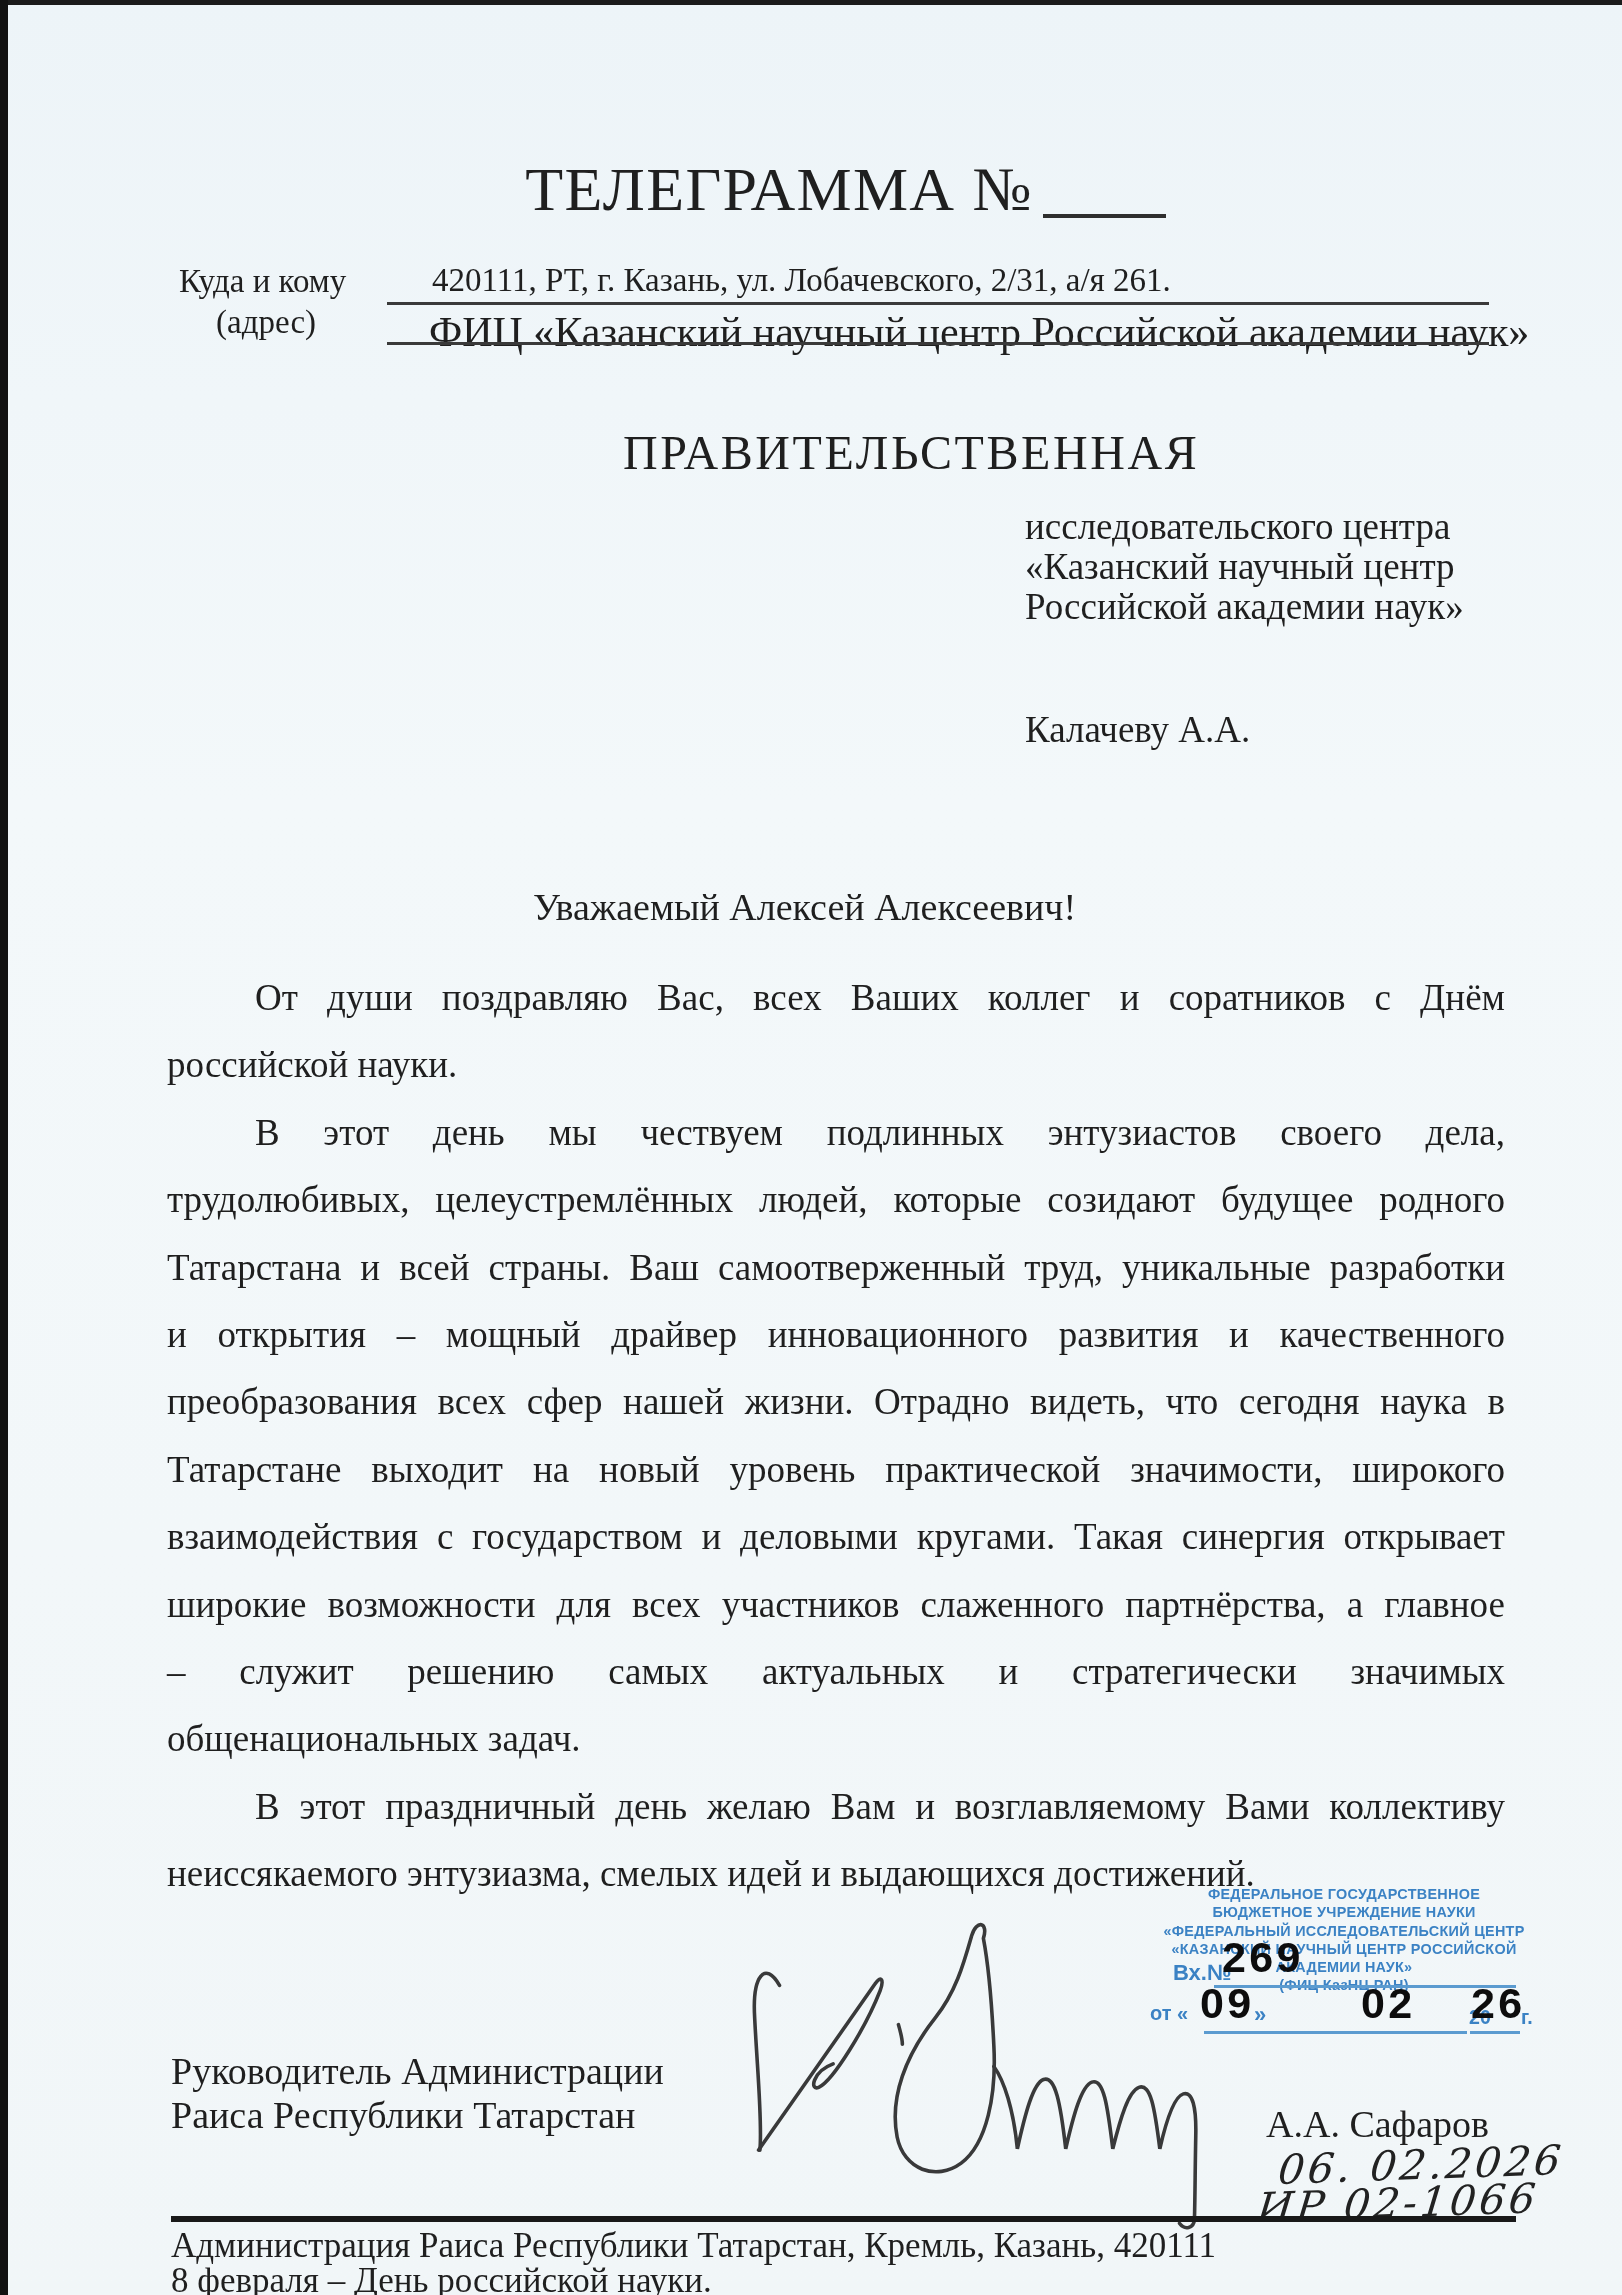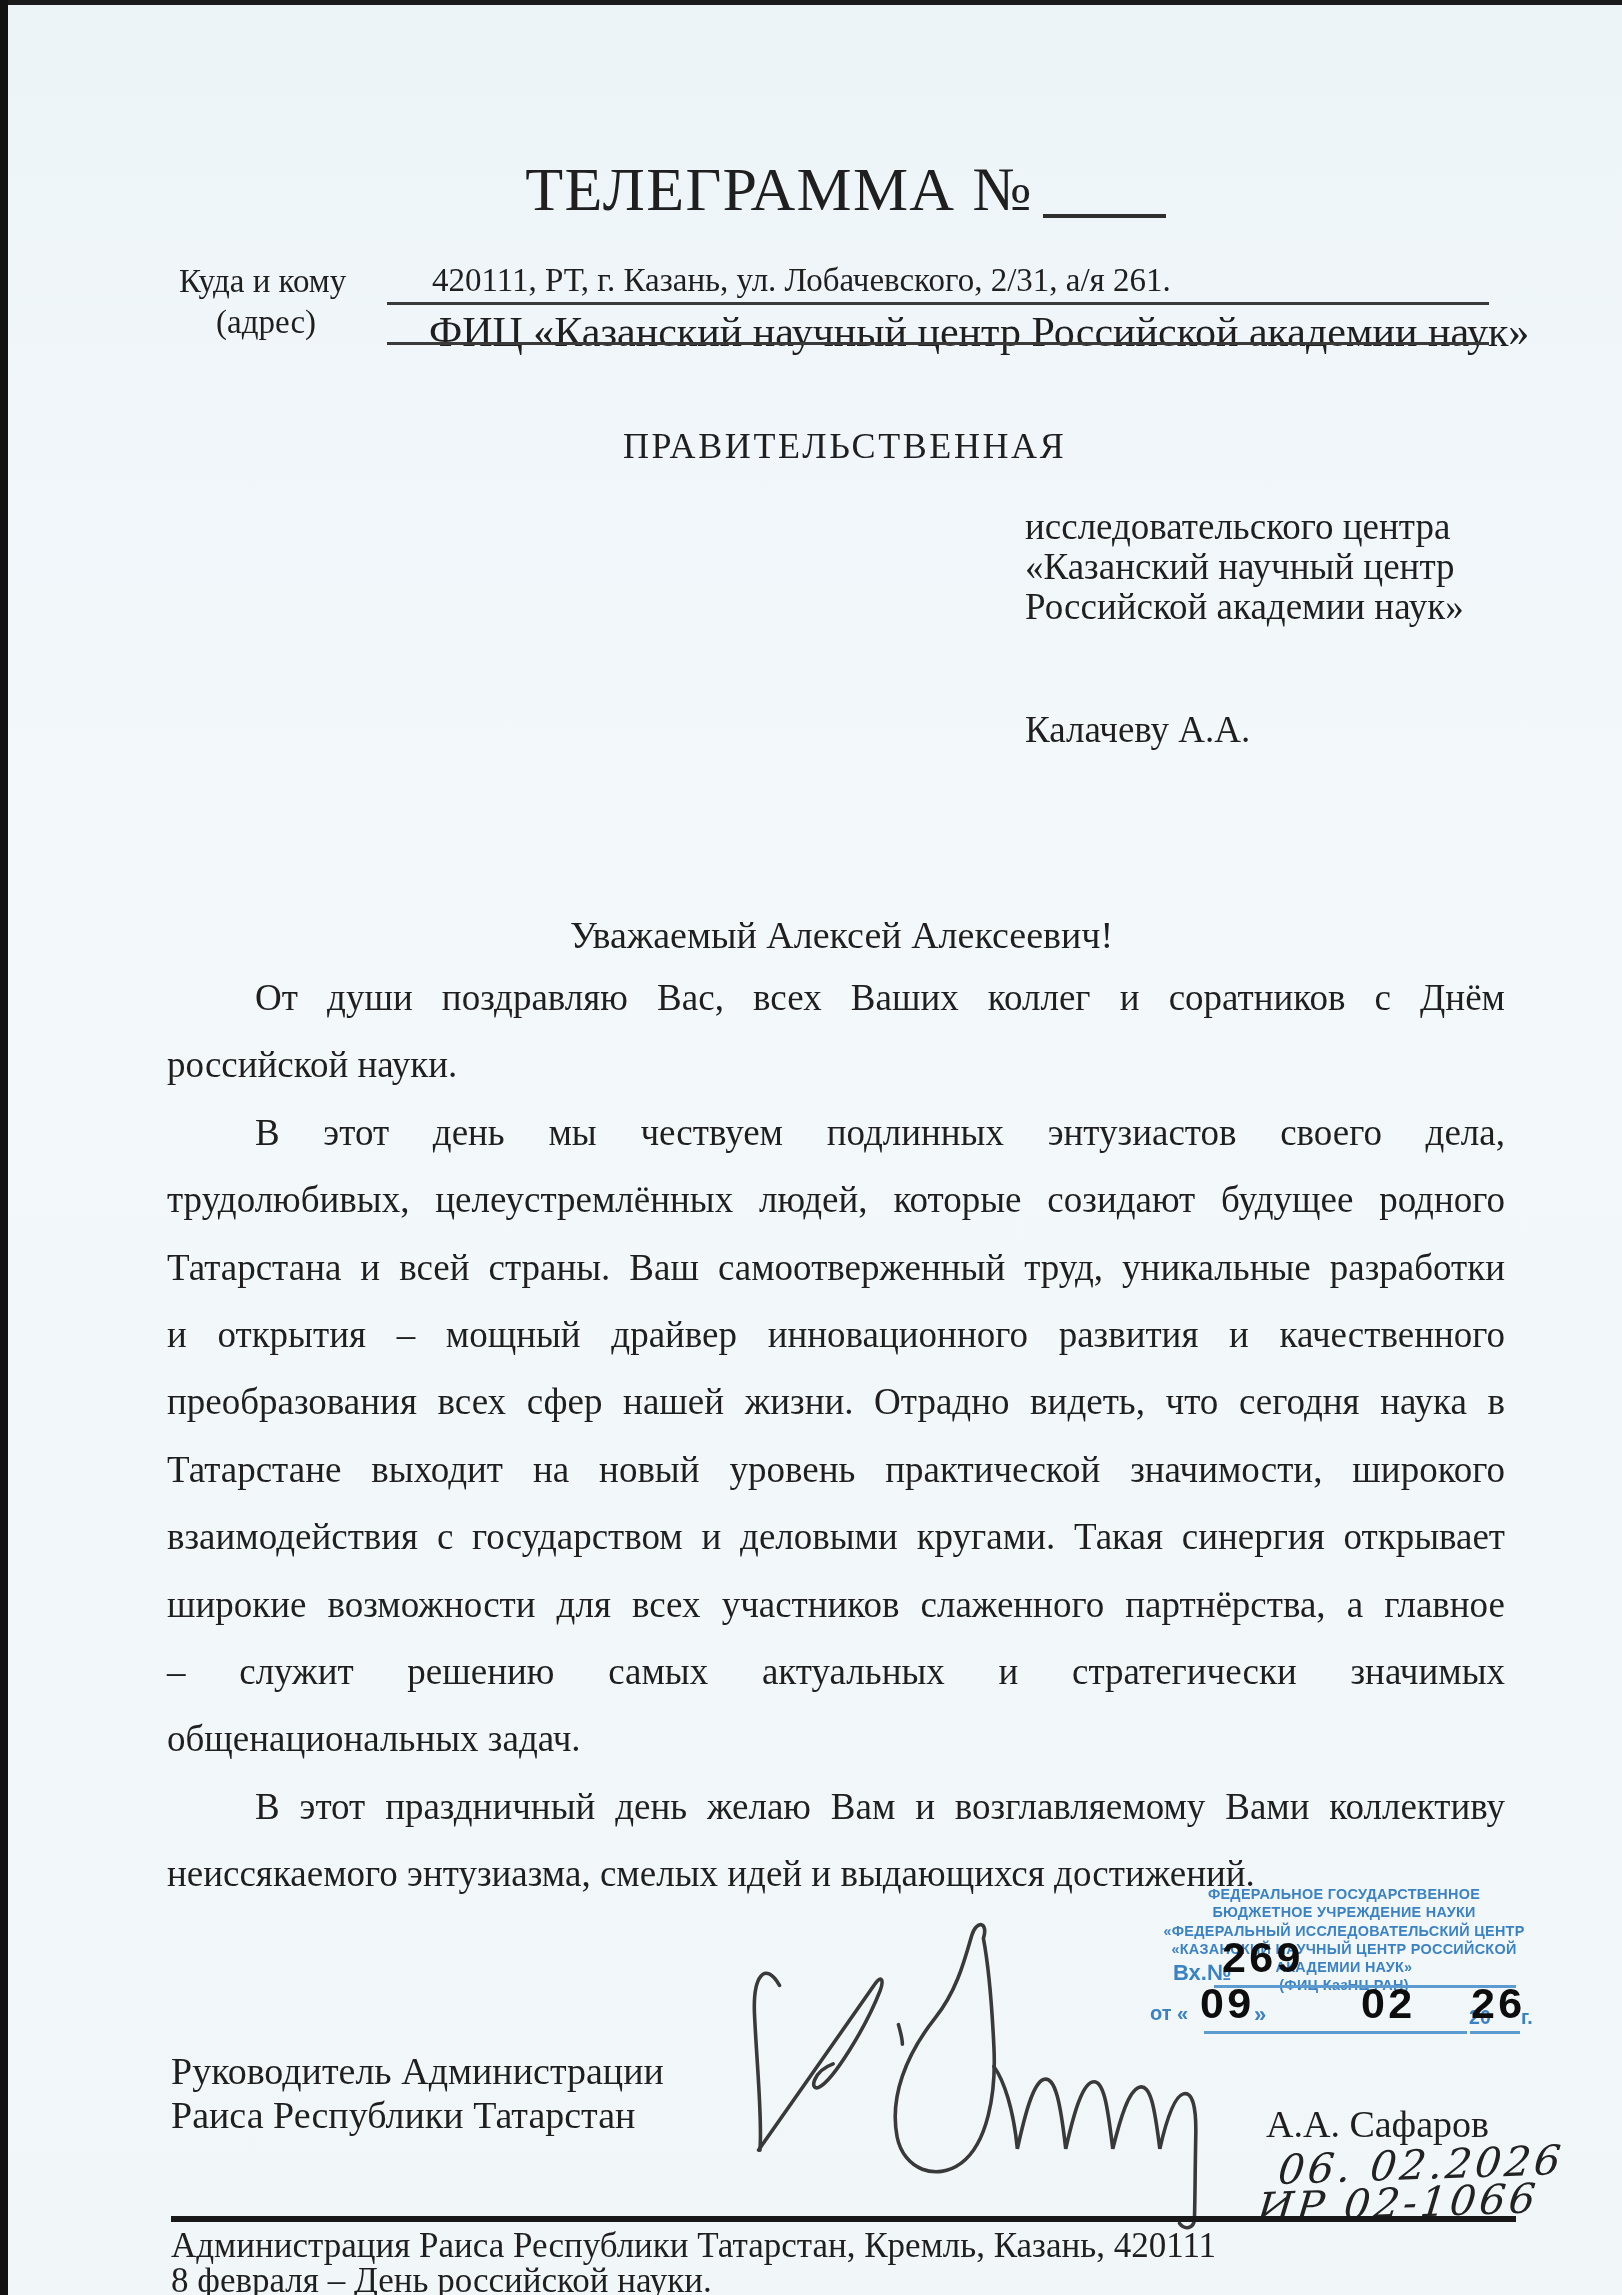--- a/index.html
+++ b/index.html
@@ -16,24 +16,24 @@
   .scan-top{left:0;top:0;width:1622px;height:4.6px;background:#1b1b1b;}
   .scan-left{left:0;top:0;width:7.9px;height:2295px;background:#121212;}
   .title{left:347px;top:154px;width:864px;text-align:center;font-size:62px;letter-spacing:1.3px;white-space:nowrap;}
   .title-blank{left:1043px;top:214px;width:123px;height:3.9px;background:#2e2e2e;}
   .addr-label1{left:179px;top:263px;font-size:33px;}
   .addr-label2{left:216px;top:304px;font-size:33px;}
   .addr-val1{left:432px;top:262px;font-size:33px;white-space:nowrap;}
   .addr-val2{left:429px;top:308px;font-size:42px;white-space:nowrap;}
   .addr-u1{left:387px;top:302px;width:1102px;height:3.3px;background:#3a3a3a;}
   .addr-u2{left:387px;top:342px;width:1102px;height:3.3px;background:#3a3a3a;}
-  .classification{left:623px;top:425px;font-size:36px;letter-spacing:2.6px;white-space:nowrap;}
+  .classification{left:623px;top:425px;font-size:48px;letter-spacing:2.6px;white-space:nowrap;}
   .recipient{left:1025px;top:507px;font-size:37px;line-height:40px;}
   .recipient-name{left:1025px;top:708px;font-size:37px;}
-  .salutation{left:570px;top:885px;font-size:38px;white-space:nowrap;margin-top:28px;}
+  .salutation{left:533px;top:885px;font-size:38px;white-space:nowrap;}
   .bodyline{left:167px;width:1338px;font-size:37px;line-height:46px;box-sizing:border-box;}
   .j{text-align:justify;text-align-last:justify;}
   .ind{padding-left:88px;}
   .signer-title{left:171px;top:2049px;font-size:38px;line-height:44px;}
   .signer-name{left:1266px;top:2102px;font-size:38px;white-space:nowrap;}
   .stamp-org{
     left:1157px;top:1885px;width:374px;text-align:center;
     font-family:"Liberation Sans", sans-serif;font-weight:700;
     font-size:14.4px;line-height:18.3px;letter-spacing:0.3px;color:#3b82c4;
   }

